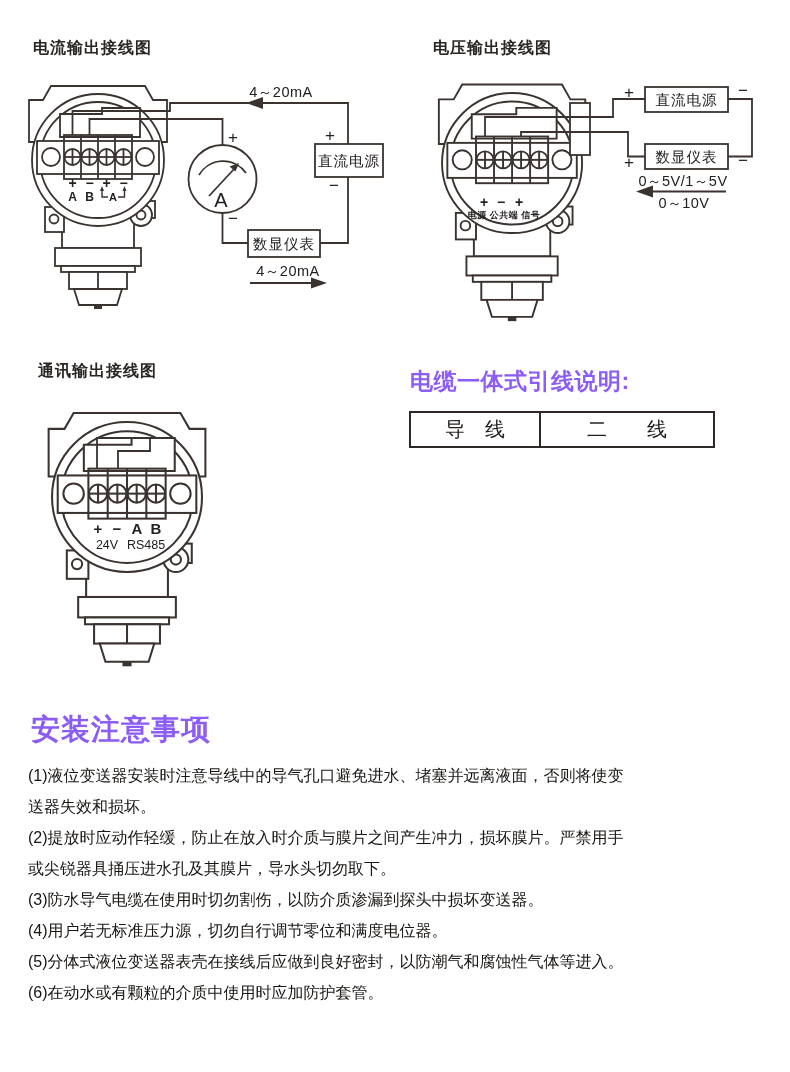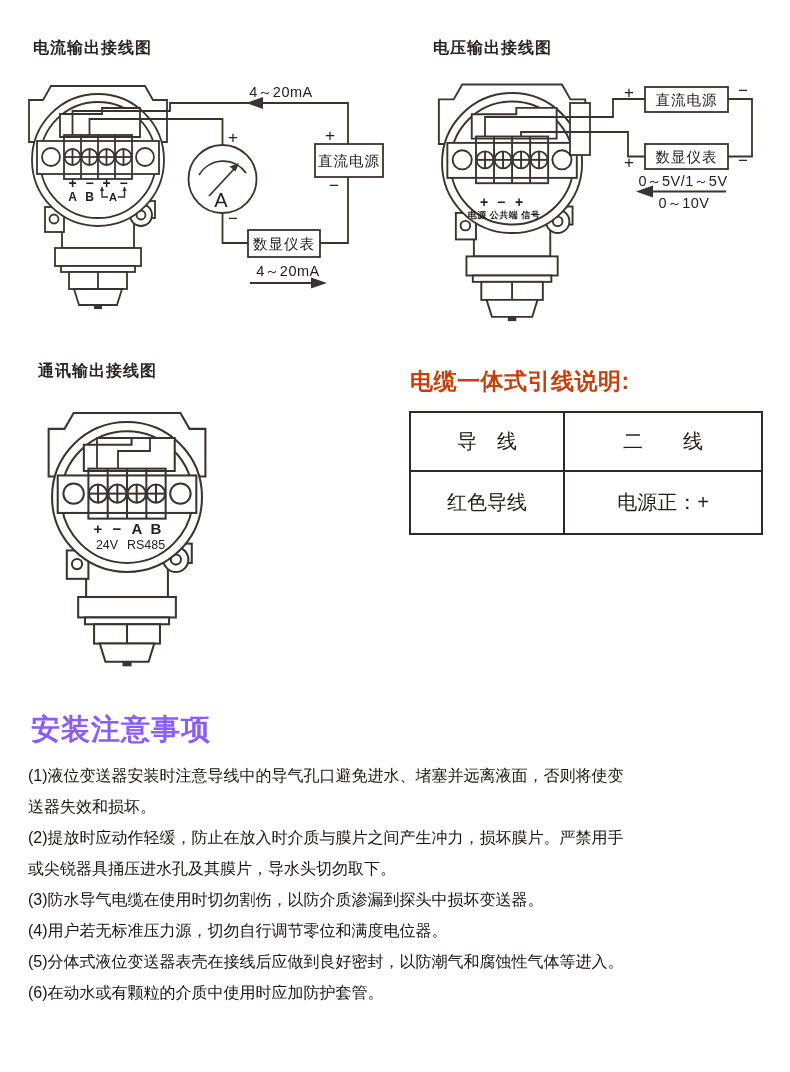--- a/index.html
+++ b/index.html
@@ -27,30 +27,30 @@
   .t-amm{font-size:20px;}
   .t-bus{font-size:12.5px;}
 
   
   .cable-table-wrap{left:409px;top:411px;}
   table.cable{
     border-collapse:collapse;background:#fff;
   }
   table.cable td{
     border:2.5px solid #2e2926;text-align:center;vertical-align:middle;
-    font-size:20px;color:#211d1b;font-weight:500;padding:12px;
+    font-size:20px;color:#211d1b;font-weight:500;padding:0;
   }
   td.c1{width:128px;}
   td.c2{width:172px;}
   tr.r0 td{height:33px;}
   tr.r1 td{height:37px;}
   tr.r2 td{height:34px;}
   tr.r3 td{height:40px;}
   .table-title{
-    left:410px;top:366px;font-size:23px;font-weight:600;letter-spacing:0.5px;color:#c2410c;
+    left:410px;top:366px;font-size:23px;font-weight:600;letter-spacing:0.5px;color:#8b5cf6;
   }
 
   
   .notes-title{
     left:31px;top:710px;font-size:29px;font-weight:bold;letter-spacing:1px;color:#8b5cf6;
   }
   .notes{
     left:28px;top:760px;width:752px;
   }
   .notes p{
@@ -217,24 +217,20 @@
 
 <div class="abs table-title">电缆一体式引线说明:</div>
 
 <div class="abs cable-table-wrap">
   <table class="cable">
     <tbody>
         <tr class="r0">
       <td class="c1">导　线</td>
       <td class="c2">二　　线</td>
     </tr>
-    <tr class="r1">
-      <td class="c1">红色导线</td>
-      <td class="c2">电源正：+</td>
-    </tr>
   </tbody>
     </table>
 </div>
 
 <div class="abs notes-title">安装注意事项</div>
 
 <div class="abs notes">
   <p>(1)液位变送器安装时注意导线中的导气孔口避免进水、堵塞并远离液面，否则将使变
 送器失效和损坏。</p>
   <p>(2)提放时应动作轻缓，防止在放入时介质与膜片之间产生冲力，损坏膜片。严禁用手

